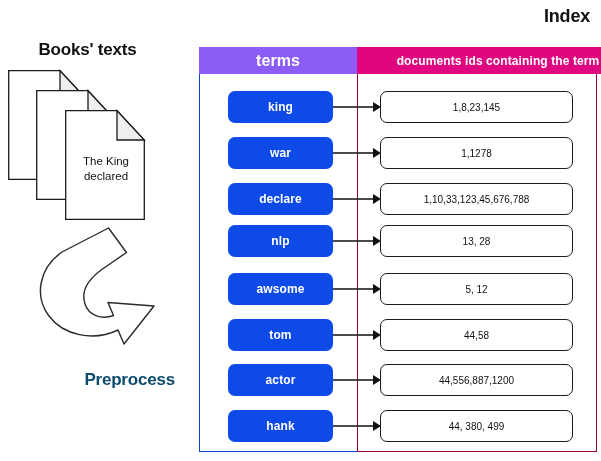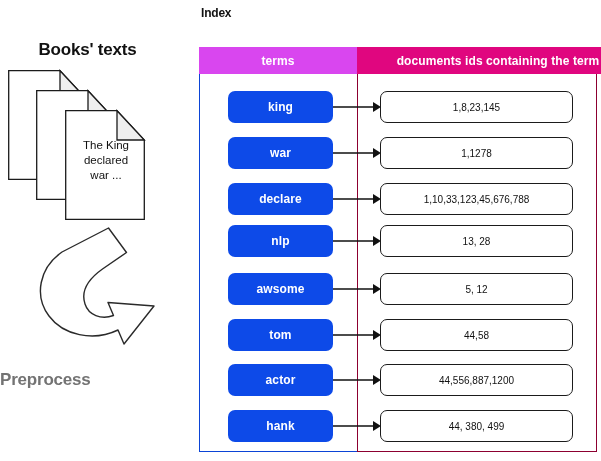--- a/index.html
+++ b/index.html
@@ -29,67 +29,67 @@
     text-align: center;
     font-size: 17px;
     font-weight: bold;
     letter-spacing: -0.2px;
     color: #111111;
   }
   #preprocess-heading {
     position: absolute;
     left: 0; top: 370px;
     width: 175px;
-    text-align: left;
+    text-align: right;
     font-size: 17px;
     font-weight: bold;
     letter-spacing: -0.2px;
-    color: #737373;
+    color: #0c4a6e;
   }
 
   
   #doc-stack {
     position: absolute;
     left: 8px; top: 70px;
     width: 165px; height: 160px;
   }
   .doc-page {
     position: absolute;
     width: 80px;
     height: 110px;
   }
   .doc-page svg { display: block; overflow: visible; }
   #doc-page-1 { left: 0px;  top: 0px;  }
   #doc-page-2 { left: 28px; top: 20px; }
   #doc-page-3 { left: 57px; top: 40px; }
   #doc-text {
     position: absolute;
-    left: 57px; top: 68px;
+    left: 57px; top: 84px;
     width: 82px;
     text-align: center;
     font-size: 11.5px;
     line-height: 15px;
     color: #111111;
   }
   #doc-text span { display: block; }
 
   
   #preprocess-arrow {
     position: absolute;
     left: 30px; top: 222px;
     width: 132px; height: 132px;
   }
 
   
   #index-title {
     position: absolute;
-    left: 201px; top: 6px;
+    left: 192px; top: 6px;
     width: 398px;
-    text-align: left;
-    font-size: 12px;
+    text-align: right;
+    font-size: 18px;
     font-weight: bold;
     letter-spacing: -0.2px;
     color: #111111;
   }
 
   #index-table {
     position: absolute;
     left: 199px; top: 47px;
     width: 398px;
     height: 405px;
@@ -111,23 +111,23 @@
     height: 405px;
     box-sizing: border-box;
     border: 1.5px solid #8c0030;
     border-left: 1.5px solid #8c0030;
     background: #ffffff;
   }
   #header-terms {
     position: absolute;
     left: 0; top: 0;
     width: 158px; height: 27px;
-    background: #d946ef;
+    background: #8b5cf6;
     color: #ffffff;
-    font-size: 12px;
+    font-size: 16px;
     font-weight: bold;
     display: flex;
     align-items: center;
     justify-content: center;
     letter-spacing: 0.1px;
   }
   #header-docs {
     position: absolute;
     left: 158px; top: 0;
     width: 282px; height: 27px;
@@ -215,21 +215,20 @@
     <div class="doc-page" id="doc-page-3">
       <svg width="80" height="110" viewBox="0 0 80 110" xmlns="http://www.w3.org/2000/svg">
         <path d="M0.7,0.7 L52,0.7 L79.3,30 L79.3,109.3 L0.7,109.3 Z" fill="#ffffff" stroke="#1b1b1b" stroke-width="1.3"></path>
         <path d="M52,0.7 L79.3,30 L52,30 Z" fill="#efefef" stroke="#1b1b1b" stroke-width="1.3"></path>
       </svg>
     </div>
 
     <div id="doc-text">
       <span>The King</span>
       <span>declared</span>
-      <span>war ...</span>
     </div>
   </div>
 
   <div id="preprocess-arrow">
     <svg width="132" height="132" viewBox="0 0 132 132" xmlns="http://www.w3.org/2000/svg">
       <path d="M78.5,6 L96.5,30.5 L72.5,47 C57,58 51,70 55,82
                C58.5,93 71,98 83.5,93.5 L78,80.5 L124,84 L94,122 L88,108
                C63,120 33,113 19,94 C4,74 9,46 32,30 Z" fill="#ffffff" stroke="#2a2a2a" stroke-width="1.4" stroke-linejoin="round"></path>
     </svg>
   </div>

